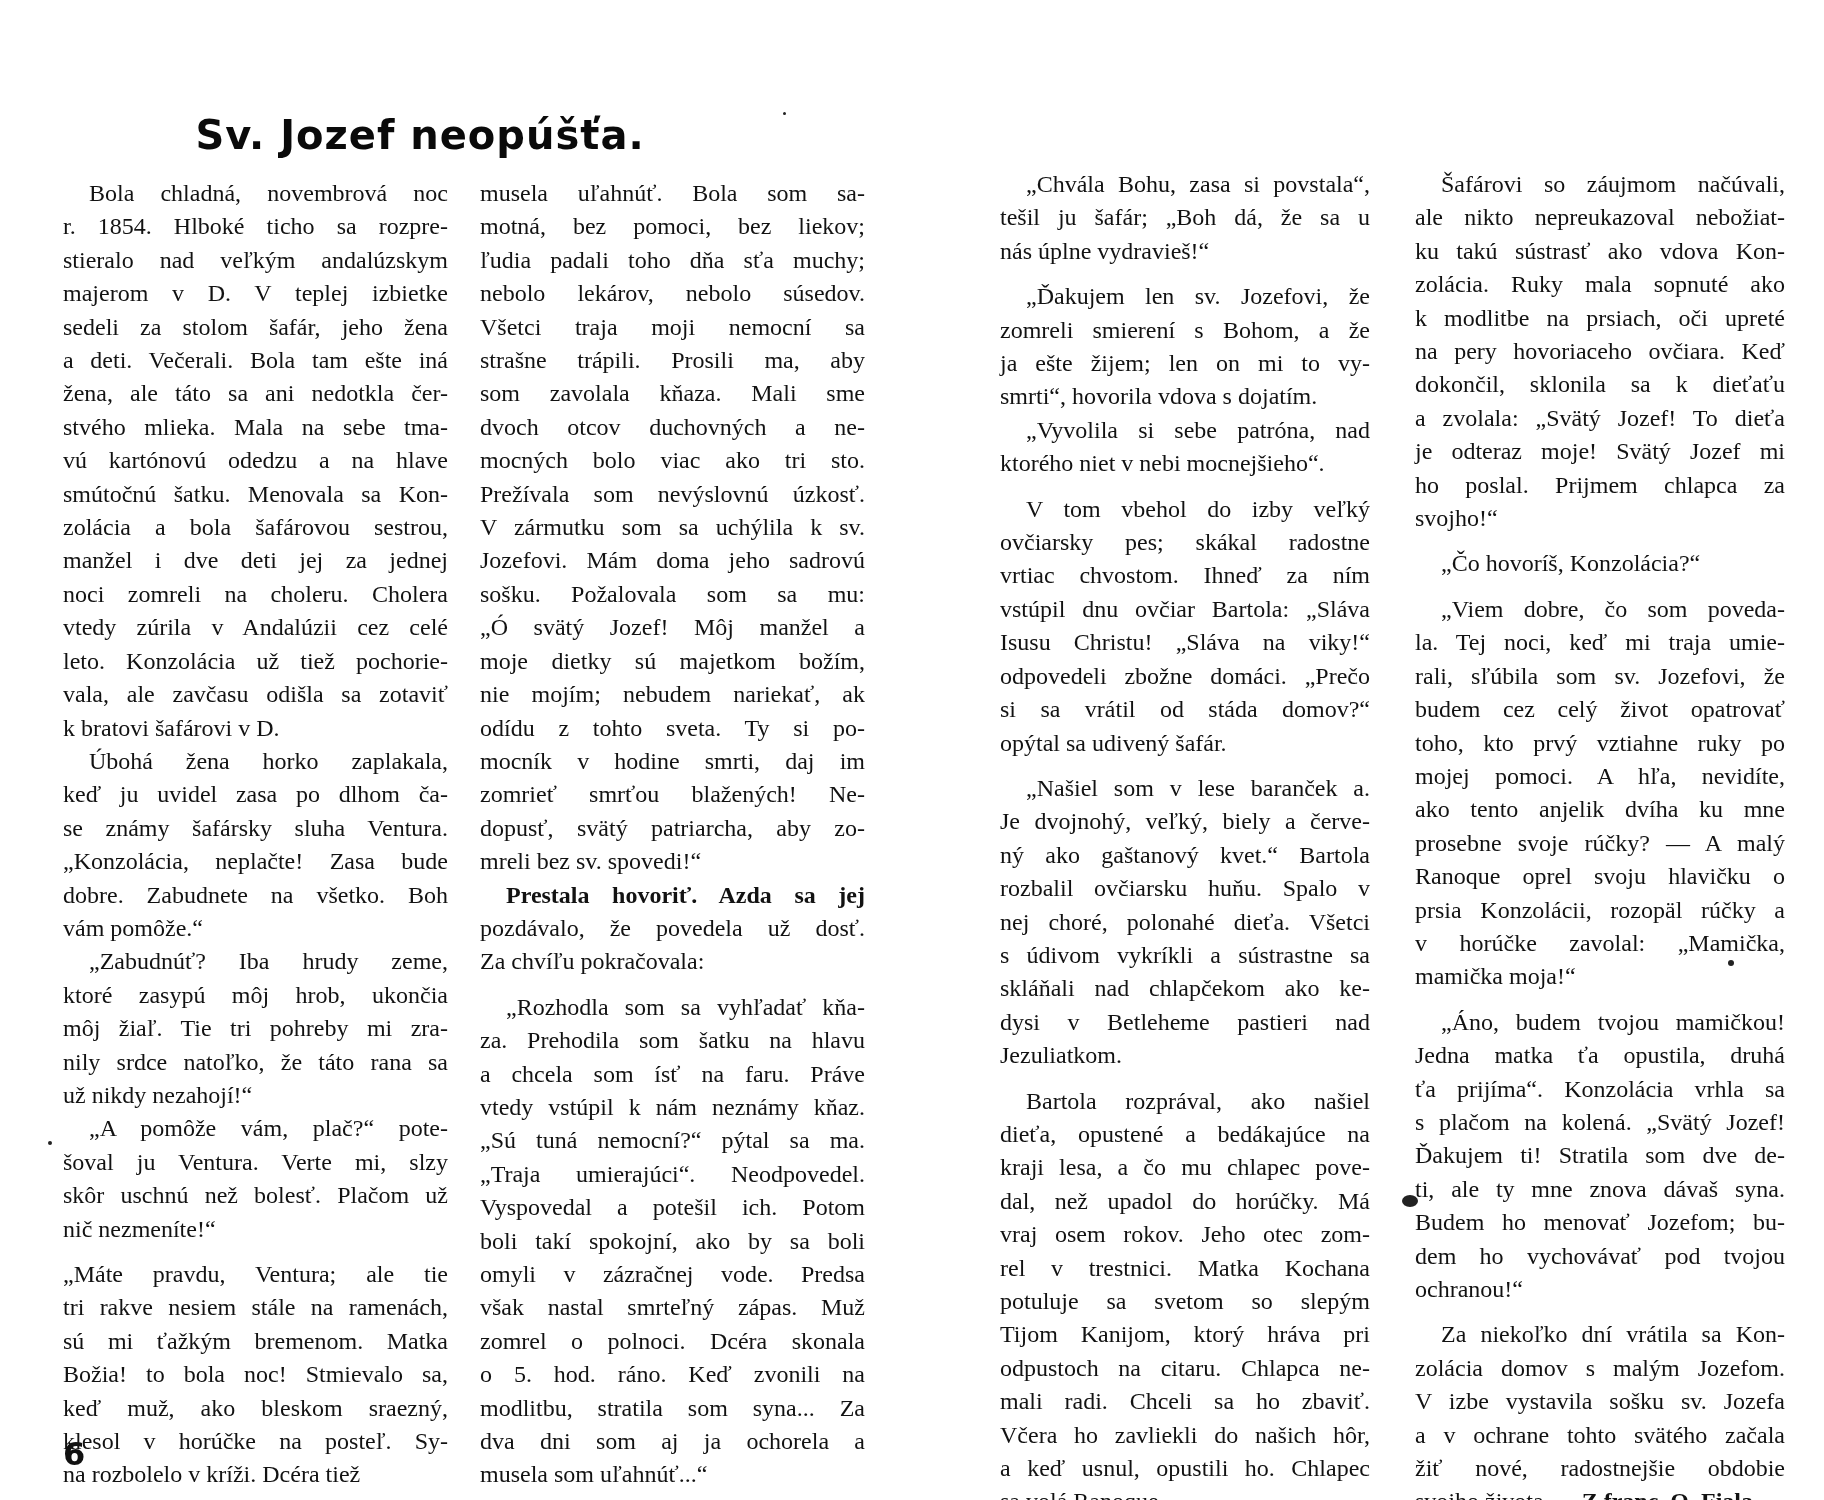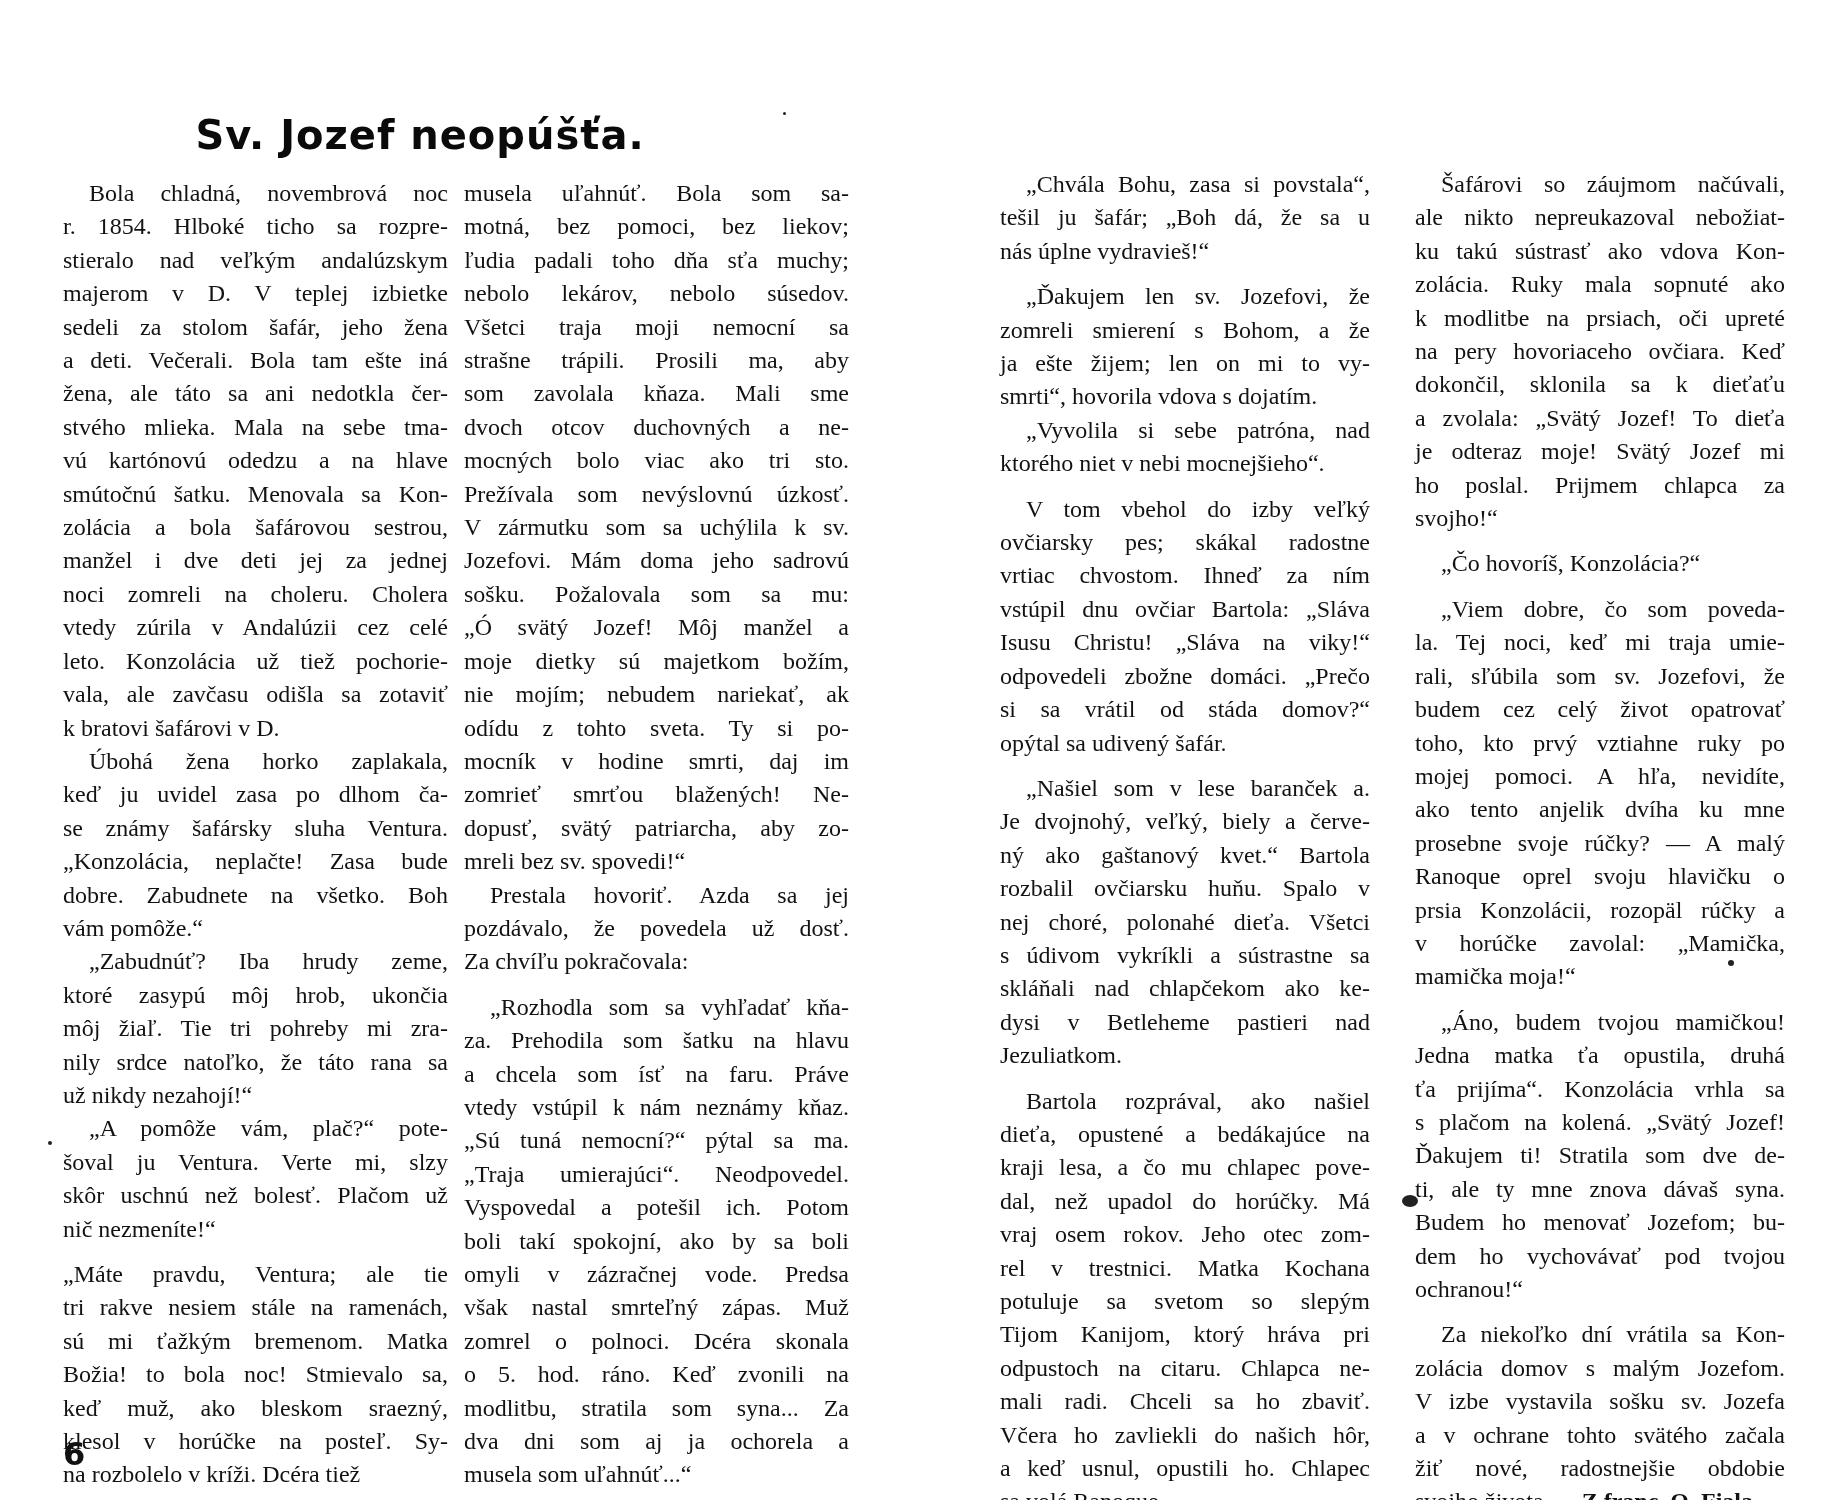--- a/index.html
+++ b/index.html
@@ -9,21 +9,21 @@
              font-family: "DejaVu Sans", "Liberation Sans", sans-serif; font-weight: bold;
              font-size: 40px; letter-spacing: 1px; color: #0a0a0a; }
     .col { position: absolute; width: 385px; font-size: 24px; line-height: 33.4px;
            text-align: justify; color: #121212; }
     .col p { margin: 0; text-indent: 26px; }
     .col p.gap { margin-top: 12px; }
     .col p.noindent { text-indent: 0; }
     .line { display: block; text-align: justify; text-align-last: justify; white-space: nowrap; }
     .line.last { text-align-last: left; }
     #col1 { left: 63px;  top: 177px; }
-    #col2 { left: 464px; top: 177px; }
+    #col2 { left: 480px; top: 177px; }
     #col3 { left: 1000px; top: 168px; width: 370px; }
     #col4 { left: 1415px; top: 168px; width: 370px; }
     .page-number { position: absolute; left: 63px; top: 1435px; font-family: "DejaVu Sans", sans-serif;
                    font-weight: bold; font-size: 32px; color: #111; }
     .credit { font-weight: bold; }
     .speck { position: absolute; border-radius: 50%; background: #222; }
   </style>
 </head>
 <body>
 
@@ -98,21 +98,21 @@
       <span class="line">„Ó svätý Jozef! Môj manžel a</span>
       <span class="line">moje dietky sú majetkom božím,</span>
       <span class="line">nie mojím; nebudem nariekať, ak</span>
       <span class="line">odídu z tohto sveta. Ty si po-</span>
       <span class="line">mocník v hodine smrti, daj im</span>
       <span class="line">zomrieť smrťou blažených! Ne-</span>
       <span class="line">dopusť, svätý patriarcha, aby zo-</span>
       <span class="line last">mreli bez sv. spovedi!“</span>
     </p>
     <p style="text-indent: 0px;">
-      <span class="line" style="padding-left: 26px;">Prestala hovoriť. Azda sa jej</span>
+      <span class="line" style="padding-left: 26px; font-weight: bold;">Prestala hovoriť. Azda sa jej</span>
       <span class="line">pozdávalo, že povedela už dosť.</span>
       <span class="line last">Za chvíľu pokračovala:</span>
     </p>
     <p class="gap" style="text-indent: 0px;">
       <span class="line" style="padding-left: 26px;">„Rozhodla som sa vyhľadať kňa-</span>
       <span class="line">za. Prehodila som šatku na hlavu</span>
       <span class="line">a chcela som ísť na faru. Práve</span>
       <span class="line">vtedy vstúpil k nám neznámy kňaz.</span>
       <span class="line">„Sú tuná nemocní?“ pýtal sa ma.</span>
       <span class="line">„Traja umierajúci“. Neodpovedel.</span>

